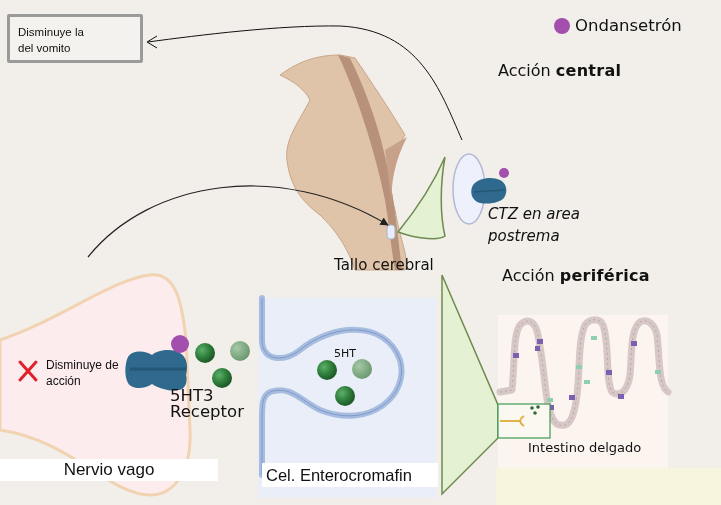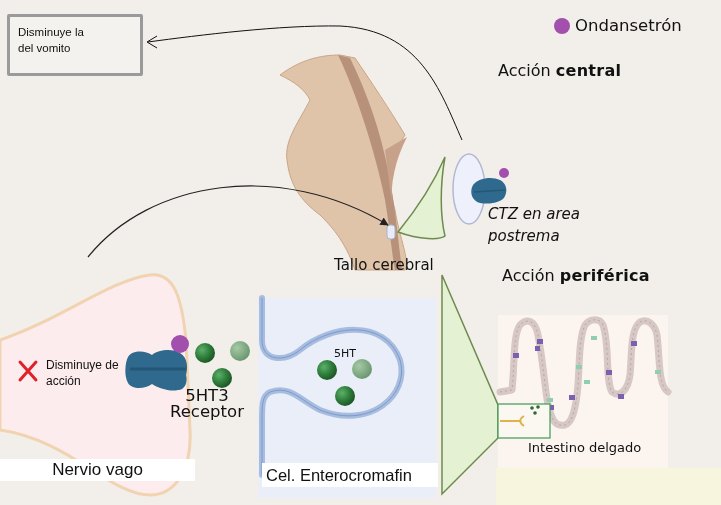--- a/index.html
+++ b/index.html
@@ -1,38 +1,38 @@
 <!DOCTYPE html>
 <html><head>
 <meta charset="utf-8">
 <style>
   html, body { margin: 0; padding: 0; }
   body { width: 721px; height: 505px; background: #f2efea; position: relative; overflow: hidden; font-family: "Liberation Sans", sans-serif; }
   #diagram { position: absolute; left: 0; top: 0; width: 721px; height: 505px; }
   .lbl { position: absolute; color: #111; white-space: nowrap; }
   .note-box {
-    position: absolute; left: 7px; top: 14px; width: 136px; height: 62px;
+    position: absolute; left: 7px; top: 14px; width: 136px; height: 49px;
     border: 3px solid #9a9a9a; border-radius: 2px; background: #f4f2ee;
     box-sizing: border-box; padding: 7px 8px; font-size: 11.5px; line-height: 16px; color: #111;
     font-family: "Liberation Sans", sans-serif;
   }
   .note-box span { display: block; }
   .legend-text { left: 575px; top: 16px; font-size: 16.5px; font-family: "DejaVu Sans", sans-serif; }
   .heading { font-size: 16px; font-family: "DejaVu Sans", sans-serif; }
   .heading b { font-family: "DejaVu Sans", sans-serif; font-weight: 900; letter-spacing: 0.3px; }
   .ctz { left: 488px; top: 203px; font-size: 15px; line-height: 22px; font-family: "DejaVu Sans", sans-serif; }
   .ctz span { display: block; font-style: italic; }
   .tallo { left: 334px; top: 256px; font-size: 15px; font-family: "DejaVu Sans", sans-serif; }
   .potencial { left: 46px; top: 357px; font-size: 12px; line-height: 16px; font-family: "Liberation Sans", sans-serif; }
   .potencial span { display: block; }
-  .receptor { left: 170px; top: 388px; font-size: 16.5px; line-height: 16px; font-family: "DejaVu Sans", sans-serif; text-align: center; }
+  .receptor { left: 170px; top: 388px; font-size: 16.5px; line-height: 16px; font-family: "DejaVu Sans", sans-serif; }
   .receptor span { display: block; }
   .fivehtlbl { left: 334px; top: 347px; font-size: 11px; font-family: "DejaVu Sans", sans-serif; }
   .whitebar { position: absolute; background: #ffffff; }
-  .nervio { left: 0; top: 459px; width: 195px; height: 22px; font-size: 17px; font-family: "Liberation Sans", sans-serif; text-align: center; line-height: 22px; }
+  .nervio { left: 0; top: 459px; width: 218px; height: 22px; font-size: 17px; font-family: "Liberation Sans", sans-serif; text-align: center; line-height: 22px; }
   .entero { left: 262px; top: 463px; width: 176px; height: 24px; font-size: 16.5px; font-family: "Liberation Sans", sans-serif; line-height: 24px; padding-left: 4px; box-sizing: border-box; }
   .intestino { left: 528px; top: 440px; font-size: 13px; font-family: "DejaVu Sans", sans-serif; }
 </style>
 </head>
 <body>
 
 <svg id="diagram" width="721" height="505" viewBox="0 0 721 505" xmlns="http://www.w3.org/2000/svg">
   <defs>
     <radialGradient id="g5ht" cx="35%" cy="35%" r="65%">
       <stop offset="0%" stop-color="#5cb06a"></stop>

